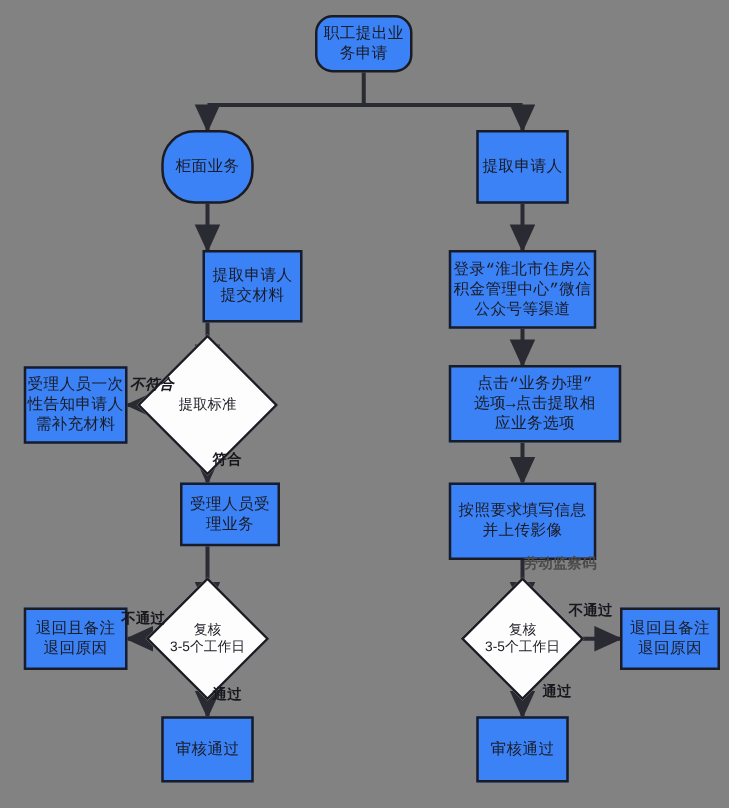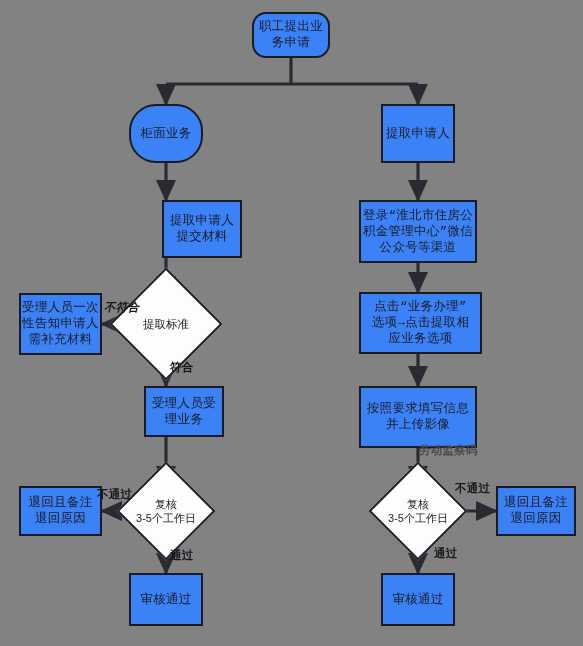--- a/index.html
+++ b/index.html
@@ -115,21 +115,21 @@
 
   <div class="decision" style="left:126px;top:284px;width:80px;height:80px;">
     <div class="dia"></div>
     <div class="dtext">提取标准</div>
   </div>
 
   <div class="node proc" style="left:19px;top:293px;width:83px;height:62px;">受理人员一次
 性告知申请人
 需补充材料</div>
 
-  <div class="node proc" style="left:359px;top:292px;width:123px;height:62px;">点击“业务办理”
+  <div class="node proc" style="left:359px;top:292px;width:138px;height:62px;">点击“业务办理”
 选项→点击提取相
 应业务选项</div>
 
   <div class="node proc" style="left:126px;top:386px;width:80px;height:51px;margin-left:18px;">受理人员受
 理业务</div>
 
   <div class="node proc" style="left:359px;top:386px;width:118px;height:62px;">按照要求填写信息
 并上传影像</div>
 
   <div class="decision wide" style="left:131px;top:476px;width:70px;height:70px;">

